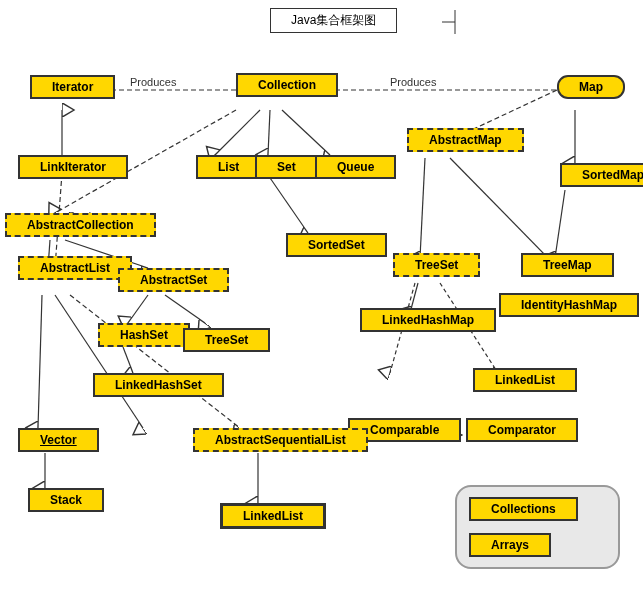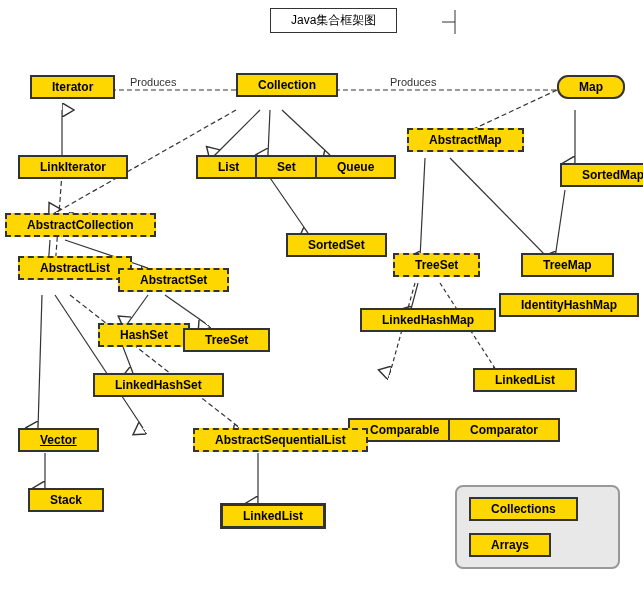--- a/index.html
+++ b/index.html
@@ -37,21 +37,21 @@
     svg.arrows {
       position: absolute;
       top: 0; left: 0;
       width: 643px;
       height: 611px;
       pointer-events: none;
     }
     .legend-box {
       position: absolute;
       border: 2px solid #999;
-      border-radius: 8px;
+      border-radius: 16px;
       background: #e8e8e8;
       padding: 8px;
     }
   </style>
 </head>
 <body>
 
 <div id="diagram">
 
   <svg class="arrows">
@@ -218,21 +218,21 @@
 
   <div class="node" style="left:360px; top:308px;">LinkedHashMap</div>
 
   <div class="node" style="left:93px; top:373px;">LinkedHashSet</div>
 
 
   <div class="node" style="left:473px; top:368px;">LinkedList</div>
 
   <div class="node" style="left:348px; top:418px;">Comparable</div>
 
-  <div class="node" style="left:448px; top:418px;">Comparator</div>
+  <div class="node" style="left:466px; top:418px;">Comparator</div>
 
   <div class="node" style="left:18px; top:428px;text-decoration:underline;">Vector</div>
 
 
   <div class="node dashed" style="left:193px; top:428px;">AbstractSequentialList</div>
 
   <div class="node" style="left:28px; top:488px;">Stack</div>
 
   <div class="node" style="left:220px; top:503px; border-width: 3px;">LinkedList</div>
 

